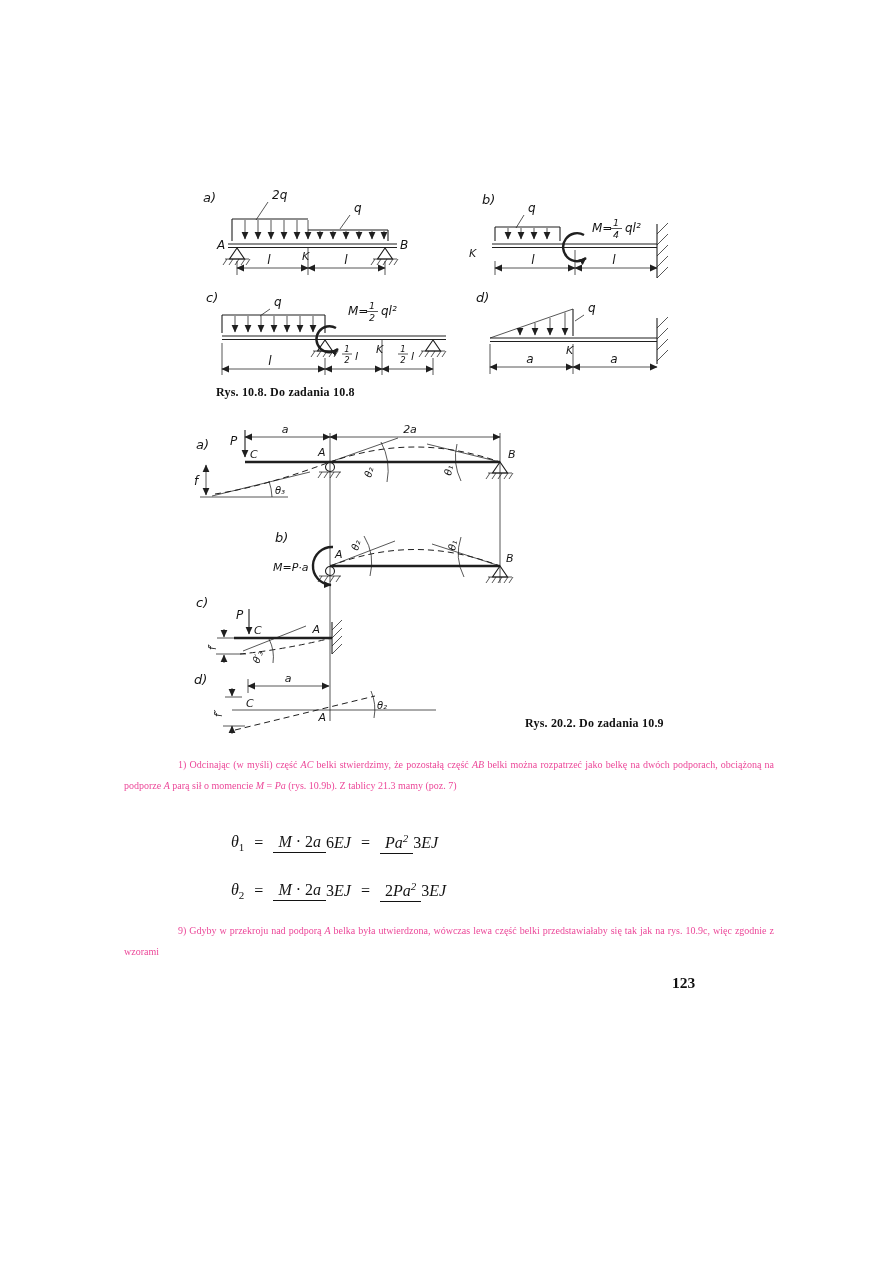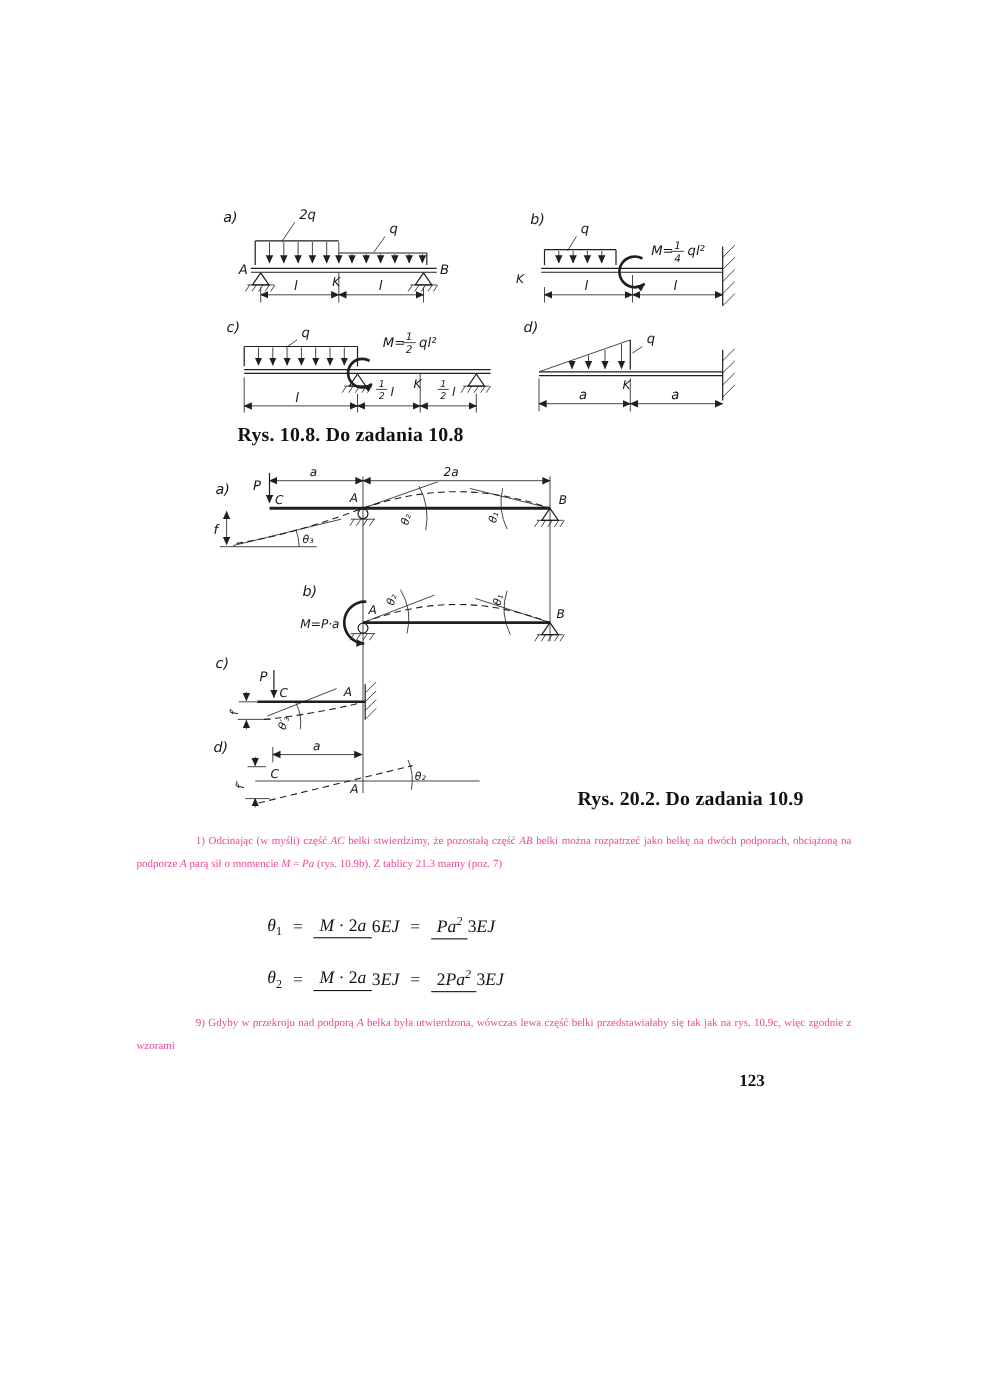--- a/index.html
+++ b/index.html
@@ -1,18 +1,18 @@
 <!DOCTYPE html>
 <html><head>
 <meta charset="utf-8">
 <style>
   html,body{margin:0;padding:0;background:#ffffff;}
   .page{position:relative;width:893px;height:1263px;background:#fff;overflow:hidden;
         font-family:"Liberation Serif",serif;color:#111;}
-  .caption{position:absolute;font-weight:bold;font-size:18px;letter-spacing:.2px;white-space:nowrap;}
+  .caption{position:absolute;font-weight:bold;font-size:12px;letter-spacing:.2px;white-space:nowrap;}
   .para{position:absolute;width:650px;font-size:10px;line-height:20.6px;text-align:justify;
         text-indent:54px;color:#ec4899;}
   .para i{font-style:italic;}
   .pagenum{position:absolute;font-size:15.5px;}
   .equations{position:absolute;}
   .eq{display:flex;align-items:center;gap:9px;font-size:16px;color:#131313;margin-bottom:8px;height:40px;}
   .eq .sym i{font-style:italic;}
   .eq sub{font-size:11px;}
   .eq sup{font-size:11px;font-style:italic;}
   .eq .rel{padding:0 1px;}
@@ -402,21 +402,21 @@
         <line x1="103" y1="301" x2="125" y2="301" class="tn"></line>
         <text x="102" y="292" class="fs10" transform="rotate(-90 102 292)">f″</text>
       </g>
     </g>
   </svg>
 
   <div class="caption" style="left:525px;top:716px;">Rys. 20.2. Do zadania 10.9</div>
 
   <p class="para" style="left:124px;top:755px;margin:0;"><span>1) Odcinając (w myśli) część </span><i>AC</i><span> belki stwierdzimy, że pozostałą część </span><i>AB</i><span> belki można rozpatrzeć jako belkę na dwóch podporach, obciążoną na podporze </span><i>A</i><span> parą sił o momencie </span><i>M</i><span> = </span><i>Pa</i><span> (rys. 10.9b). Z tablicy 21.3 mamy (poz. 7)</span></p>
 
-  <div class="equations" style="left:243px;top:823px;">
+  <div class="equations" style="left:231px;top:823px;">
     <div class="eq">
       <span class="sym"><i>θ</i><sub>1</sub></span>
       <span class="rel">=</span>
       <span class="frac">
           <span class="num"><i>M</i><span> · 2</span><i>a</i></span>
           <span class="den"><span>6</span><i>EJ</i></span>
         </span>
       <span class="rel">=</span>
       <span class="frac">
           <span class="num"><i>Pa</i><sup>2</sup></span>

